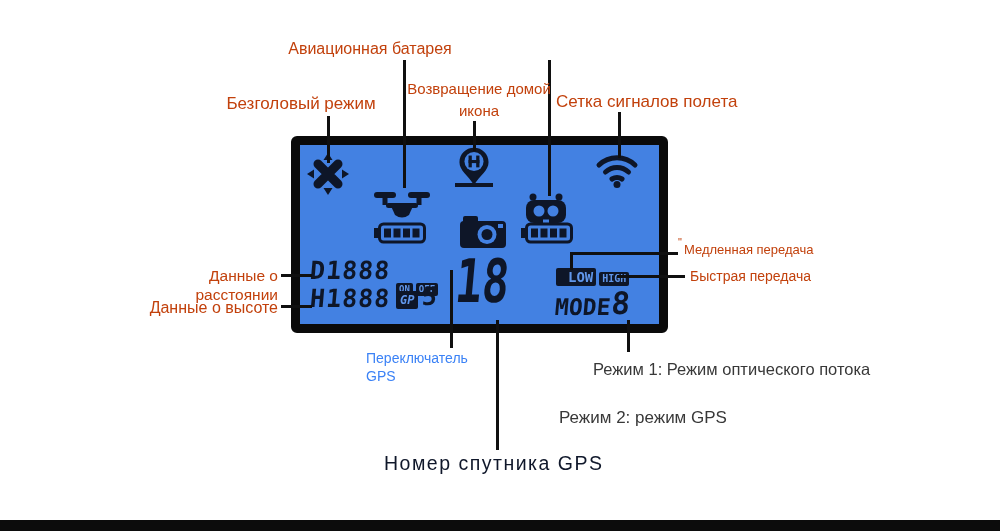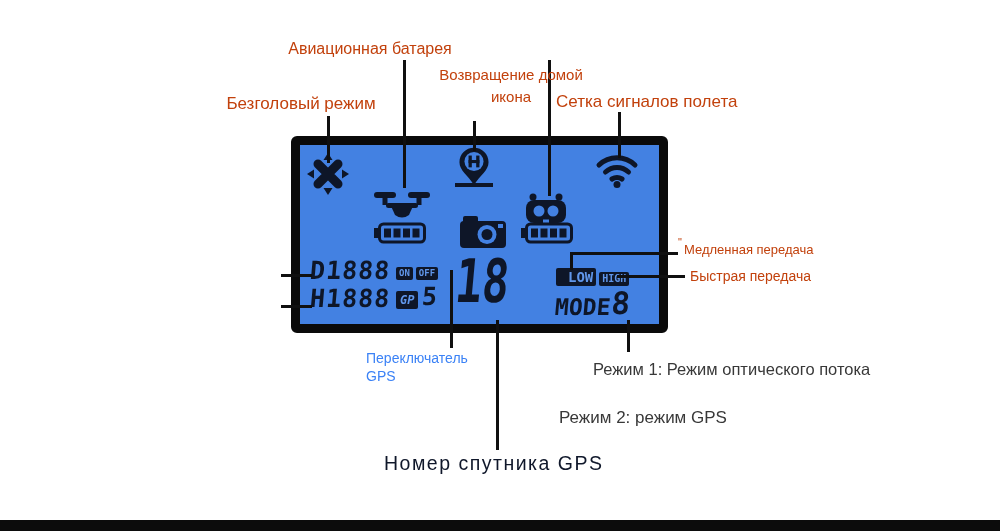--- a/index.html
+++ b/index.html
@@ -91,21 +91,21 @@
       <rect x="10" y="6.5" width="7" height="9" fill="#0e1628"></rect>
       <rect x="19.5" y="6.5" width="7" height="9" fill="#0e1628"></rect>
       <rect x="29" y="6.5" width="7" height="9" fill="#0e1628"></rect>
       <rect x="38.5" y="6.5" width="7" height="9" fill="#0e1628"></rect>
     </svg>
 
     <div class="abs seg" style="left:9px;top:113px;font-size:25px;letter-spacing:1px;">D1888</div>
     <div class="abs seg" style="left:9px;top:141px;font-size:25px;letter-spacing:1px;">H1888</div>
 
     <div class="badge-row" style="left:96px;top:122px;">
-      <span class="badge" style="font-size:9px;">ON</span>
+      <span class="badge" style="font-size:9px;margin-top:16px;">ON</span>
       <span class="badge" style="font-size:9px;">OFF</span>
     </div>
 
     <div class="badge-row" style="left:96px;top:139px;">
       <span class="badge" style="font-size:12px;font-style:italic;padding:3px 4px;">GP</span>
       <span class="seg" style="font-size:25px;">5</span>
     </div>
 
     <div class="abs seg" style="left:153px;top:106px;font-size:60px;transform:scaleX(0.74) skewX(-7deg);">18</div>
 
@@ -132,28 +132,30 @@
   <div class="line" style="left:617px;top:275px;width:68px;height:3px;"></div>
   <div class="line" style="left:450px;top:270px;width:3px;height:78px;"></div>
   <div class="line" style="left:496px;top:320px;width:3px;height:130px;"></div>
   <div class="line" style="left:627px;top:320px;width:3px;height:32px;"></div>
 
   <div class="abs label" style="left:285px;top:39px;width:170px;text-align:center;font-size:16px;">Авиационная батарея</div>
 
 
   <div class="abs label" style="left:216px;top:93px;width:170px;text-align:center;font-size:17px;">Безголовый режим</div>
 
-  <div class="abs label" style="left:405px;top:64px;width:148px;text-align:center;font-size:15px;line-height:1.45;margin-left:32px;">
+  <div class="abs label" style="left:405px;top:78px;width:148px;text-align:center;font-size:15px;line-height:1.45;">
     <div>Возвращение домой</div>
     <div>икона</div>
   </div>
 
   <div class="abs label" style="left:556px;top:91px;width:185px;font-size:17px;">Сетка сигналов полета</div>
 
+  <div class="abs label" style="left:130px;top:266px;width:148px;text-align:right;font-size:15.5px;">Данные о расстоянии</div>
 
+  <div class="abs label" style="left:130px;top:298px;width:148px;text-align:right;font-size:16px;">Данные о высоте</div>
 
   <div class="abs label" style="left:678px;top:236px;font-size:11px;">"</div>
   <div class="abs label" style="left:684px;top:242px;font-size:13px;">Медленная передача</div>
 
   <div class="abs label" style="left:690px;top:268px;font-size:14px;">Быстрая передача</div>
 
   <div class="abs label" style="left:366px;top:350px;width:135px;font-size:14px;color:#3b82f6;">Переключатель GPS</div>
 
   <div class="abs label" style="left:559px;top:359px;font-size:16.5px;color:#383838;margin-left:34px;">Режим 1: Режим оптического потока</div>
   <div class="abs label" style="left:559px;top:384px;font-size:17px;color:#383838;margin-top:23px;">Режим 2: режим GPS</div>

